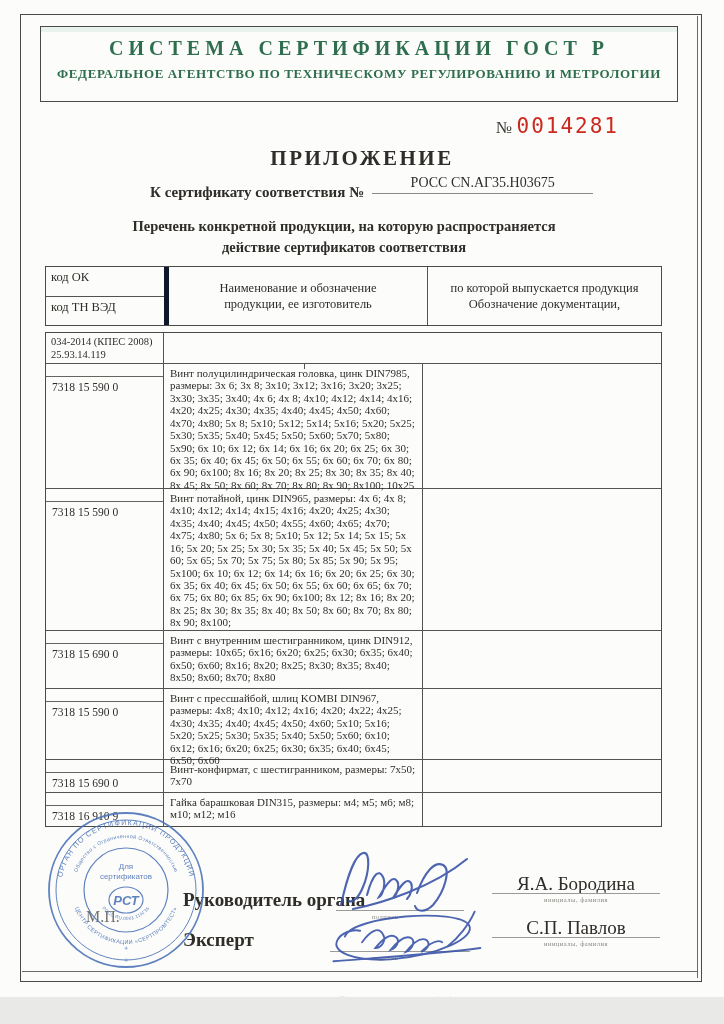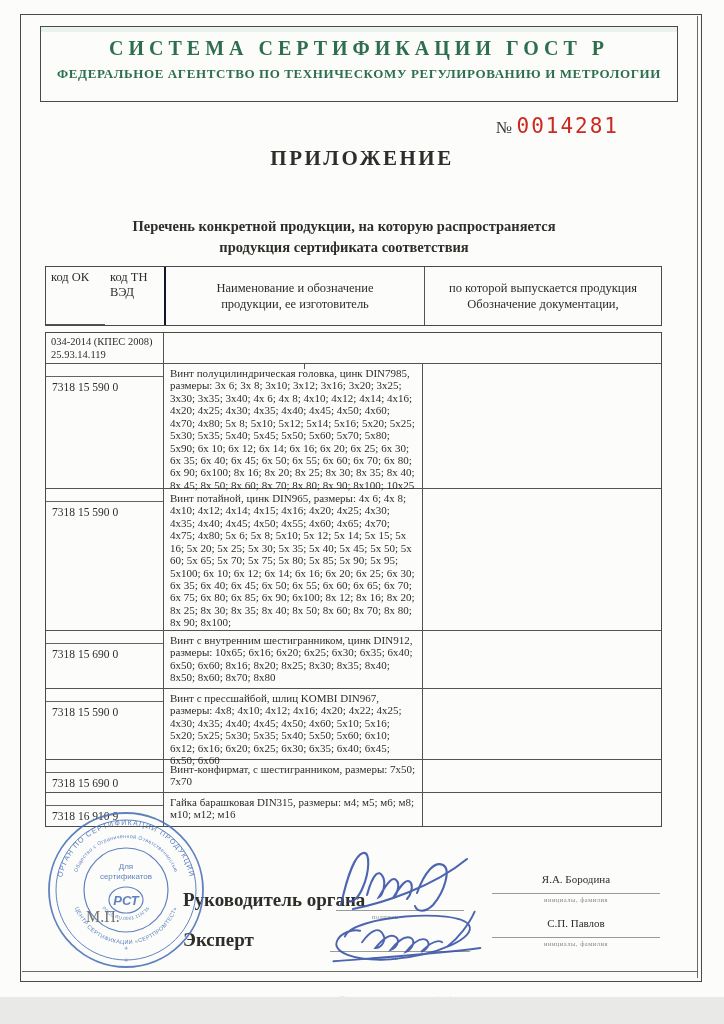--- a/index.html
+++ b/index.html
@@ -25,21 +25,21 @@
 
   .cert-line{left:150px;top:182px;display:flex;align-items:flex-end;}
   .cert-label{font-size:15px;font-weight:bold;}
   .cert-num{display:inline-block;min-width:205px;text-align:center;font-size:14px;
             border-bottom:1px solid #8a8a86;padding:0 8px 2px;transform:translateY(-7px);margin-left:8px;}
 
   .scope{left:44px;top:216px;width:600px;text-align:center;font-size:14.5px;font-weight:bold;line-height:1.45;}
 
   
   .thead{left:45px;top:266px;width:615px;height:58px;border:1.5px solid #4a4a46;display:flex;font-size:12.5px;}
-  .th1{width:118px;border-right:2px solid #0f172a;display:flex;flex-direction:row;}
+  .th1{width:118px;border-right:5px solid #0f172a;display:flex;flex-direction:column;}
   .th1 > div{flex:1;padding:3px 5px;}
   .th1 > div:first-child{border-bottom:1px solid #55534f;}
   .th2{width:259px;border-right:1px solid #55534f;display:flex;align-items:center;justify-content:center;
        text-align:center;line-height:1.3;padding:0 10px;box-sizing:border-box;}
   .th3{flex:1;display:flex;align-items:center;justify-content:center;text-align:center;line-height:1.3;padding:0 10px;}
 
   .tbody{left:45px;top:332px;width:615px;border:1.5px solid #4a4a46;}
   .trow{display:flex;border-top:1px solid #55534f;}
   .trow:first-child{border-top:none;}
   .td1{width:118px;border-right:1px solid #55534f;box-sizing:border-box;font-size:11.5px;}
@@ -55,21 +55,21 @@
   
   .role{font-size:19px;font-weight:bold;}
   .role-head{left:183px;top:889px;}
   .role-expert{left:183px;top:929px;}
   .sigline{height:1px;background:#9a9a96;}
   .sig1-line{left:336px;top:910px;width:128px;}
   .sig2-line{left:330px;top:951px;width:140px;}
   .tiny{font-size:6.5px;color:#8a8a86;letter-spacing:.5px;}
   .sig1-cap{left:372px;top:913px;}
   .sig2-cap{left:372px;top:954px;}
-  .name{font-size:11px;}
+  .name{font-size:19px;}
   .name1{left:492px;top:873px;width:168px;text-align:center;}
   .name1-line{left:492px;top:893px;width:168px;}
   .name1-cap{left:492px;top:896px;width:168px;text-align:center;}
   .name2{left:492px;top:917px;width:168px;text-align:center;}
   .name2-line{left:492px;top:937px;width:168px;}
   .name2-cap{left:492px;top:940px;width:168px;text-align:center;}
 
   .mp{left:86px;top:908px;font-size:16px;color:#737373;z-index:1;}
   .stamp{left:46px;top:810px;width:160px;height:160px;z-index:2;opacity:.88;}
   .sig{z-index:3;}
@@ -92,24 +92,28 @@
     <div class="agency">ФЕДЕРАЛЬНОЕ АГЕНТСТВО ПО ТЕХНИЧЕСКОМУ РЕГУЛИРОВАНИЮ И МЕТРОЛОГИИ</div>
   </div>
 
   <div class="abs form-num">
     <span>№</span>
     <span class="digits">0014281</span>
   </div>
 
   <div class="abs doc-title">ПРИЛОЖЕНИЕ</div>
 
+  <div class="abs cert-line">
+    <span class="cert-label">К сертификату соответствия №</span>
+    <span class="cert-num">РОСС CN.АГ35.Н03675</span>
+  </div>
 
   <div class="abs scope">
     <div>Перечень конкретной продукции,  на которую распространяется</div>
-    <div>продукция сертификата соответствия</div>
+    <div>действие сертификатов соответствия</div>
   </div>
 
   <div class="abs thead">
     <div class="th1">
       <div>код ОК</div>
       <div>код ТН ВЭД</div>
     </div>
     <div class="th2">
       <div>
         <div>Наименование и обозначение</div>

